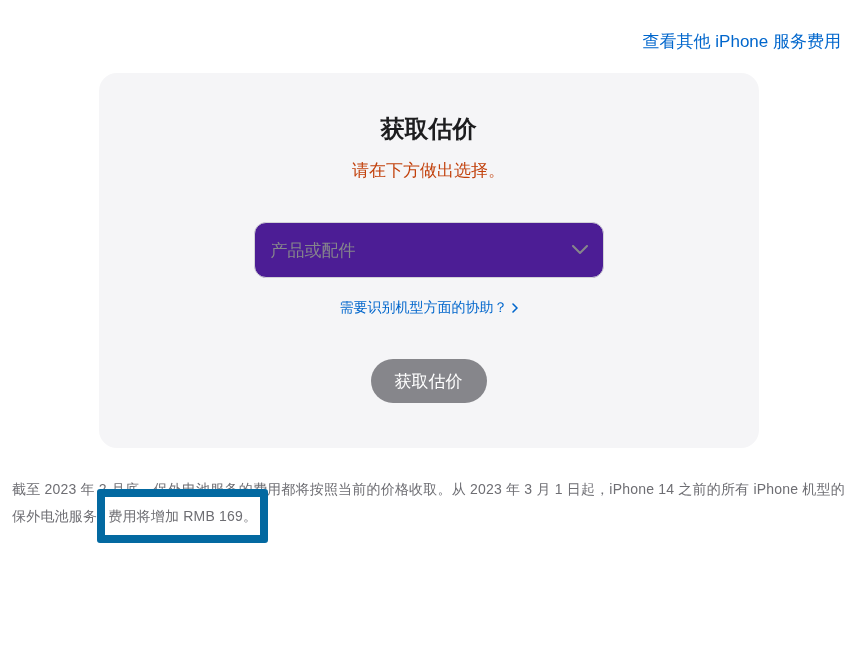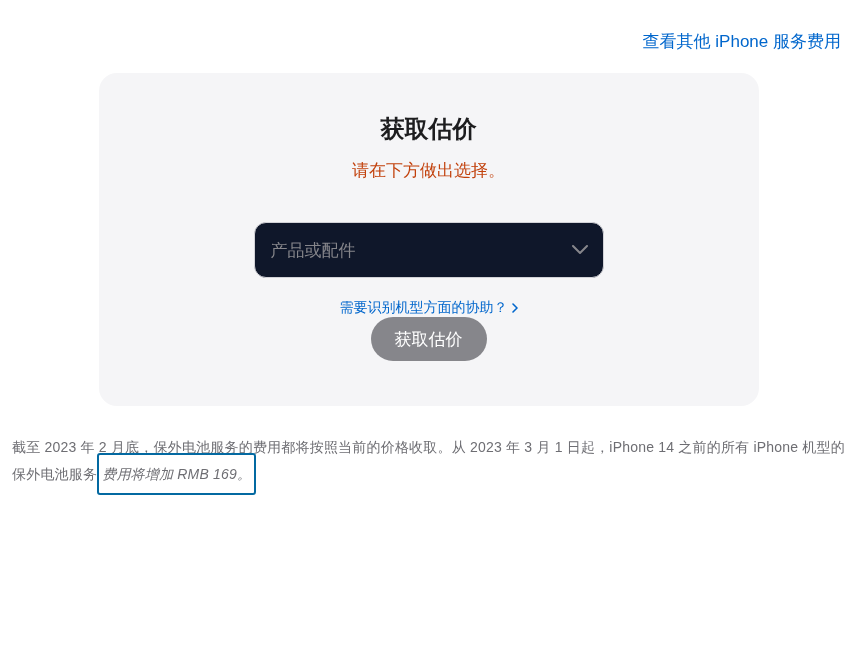--- a/index.html
+++ b/index.html
@@ -46,21 +46,21 @@
       font-weight: 400;
     }
     .select-wrap {
       position: relative;
       width: 350px;
       margin: 0 auto 20px auto;
     }
     .select-box {
       width: 100%;
       height: 56px;
-      background: #0f172a;
+      background: #4c1d95;
       border: 1px solid #d2d2d7;
       border-radius: 12px;
       padding: 0 44px 0 16px;
       text-align: left;
       font-size: 17px;
       color: #86868b;
       display: flex;
       align-items: center;
       cursor: pointer;
       appearance: none;
@@ -72,20 +72,21 @@
       transform: translateY(-50%);
       pointer-events: none;
     }
     .chevron svg {
       width: 16px;
       height: 10px;
       display: block;
     }
     .help-link {
       margin-top: 8px;
+      margin-bottom: 42px;
     }
     .help-link a {
       color: #06c;
       font-size: 14px;
       text-decoration: none;
       display: inline-flex;
       align-items: center;
       gap: 4px;
     }
     .help-link .chev-right svg {
@@ -107,25 +108,24 @@
       padding: 28px 12px 0 12px;
       font-size: 14px;
       color: #6e6e73;
       line-height: 1.9;
       letter-spacing: 0.2px;
     }
     .footer-notes p {
       margin-bottom: 12px;
     }
     .highlight-box {
-      border: 2px solid #0369a1;
+      border: 8px solid #0369a1;
       border-radius: 3px;
       padding: 11px 3px;
       display: inline;
-      font-style: italic;
     }
   </style>
 </head>
 <body>
 
 <div class="top-link">
   <a href="#">查看其他 iPhone 服务费用</a>
 </div>
 
 <div class="card">

